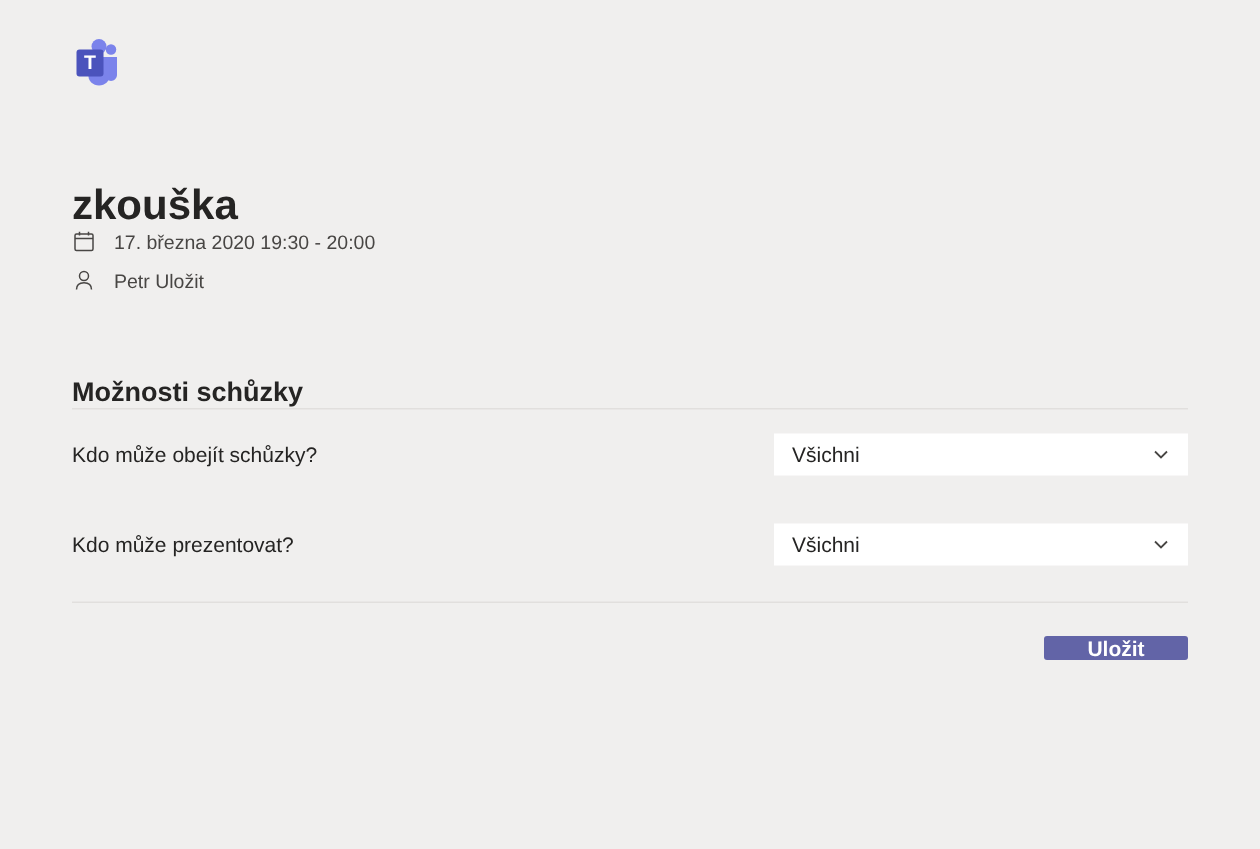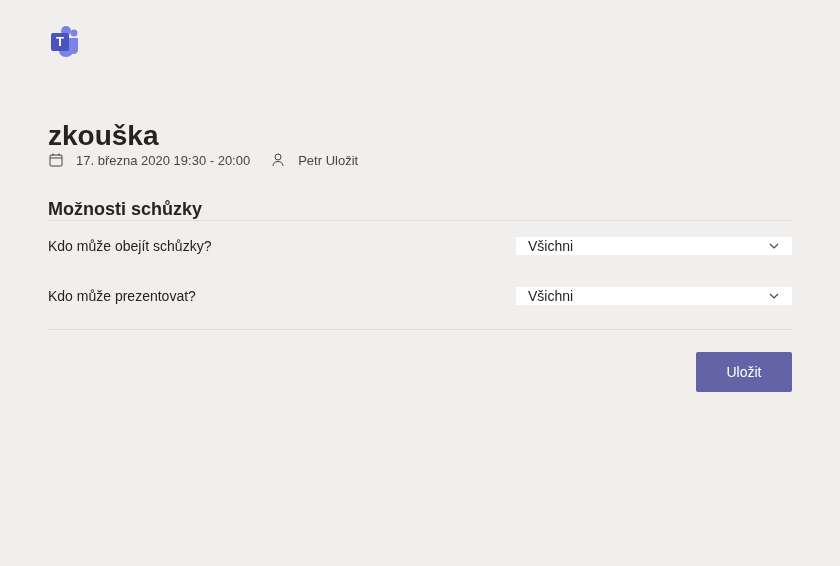--- a/index.html
+++ b/index.html
@@ -21,23 +21,23 @@
     .logo {
       width: 36px;
       height: 36px;
     }
     .meeting-title {
       font-size: 28px;
       font-weight: 700;
     }
     .meeting-info {
       display: flex;
-      flex-direction: row;
-      gap: 20px;
-      margin-bottom: 31px;
+      flex-direction: column;
+      gap: 10px;
+      margin-bottom: 56px;
     }
     .info-row {
       display: flex;
       align-items: center;
       gap: 12px;
       font-size: 13px;
       color: #484644;
     }
     .info-icon {
       width: 16px;
@@ -62,21 +62,21 @@
       justify-content: space-between;
       padding: 16px 0;
     }
     .option-label {
       font-size: 14px;
       color: #252423;
     }
     .dropdown {
       background: #ffffff;
       width: 276px;
-      height: 18px;
+      height: 28px;
       display: flex;
       align-items: center;
       justify-content: space-between;
       padding: 0 12px;
       font-size: 14px;
       color: #252423;
       cursor: pointer;
       border: none;
     }
     .dropdown-chevron {
@@ -88,23 +88,23 @@
       border-top: 1px solid #e1dfdd;
       padding-top: 22px;
       display: flex;
       justify-content: flex-end;
       margin-top: 8px;
     }
     .save-button {
       background-color: #6264a7;
       color: #ffffff;
       border: none;
-      padding: 12px 24px;
+      padding: 0 24px;
       font-size: 14px;
-      font-weight: 400;
+      font-weight: 700;
       cursor: pointer;
       border-radius: 2px;
       min-width: 96px;
     }
   </style>
 </head>
 <body>
 
 <div class="logo-container">
   <svg class="logo" viewBox="0 0 36 36">

